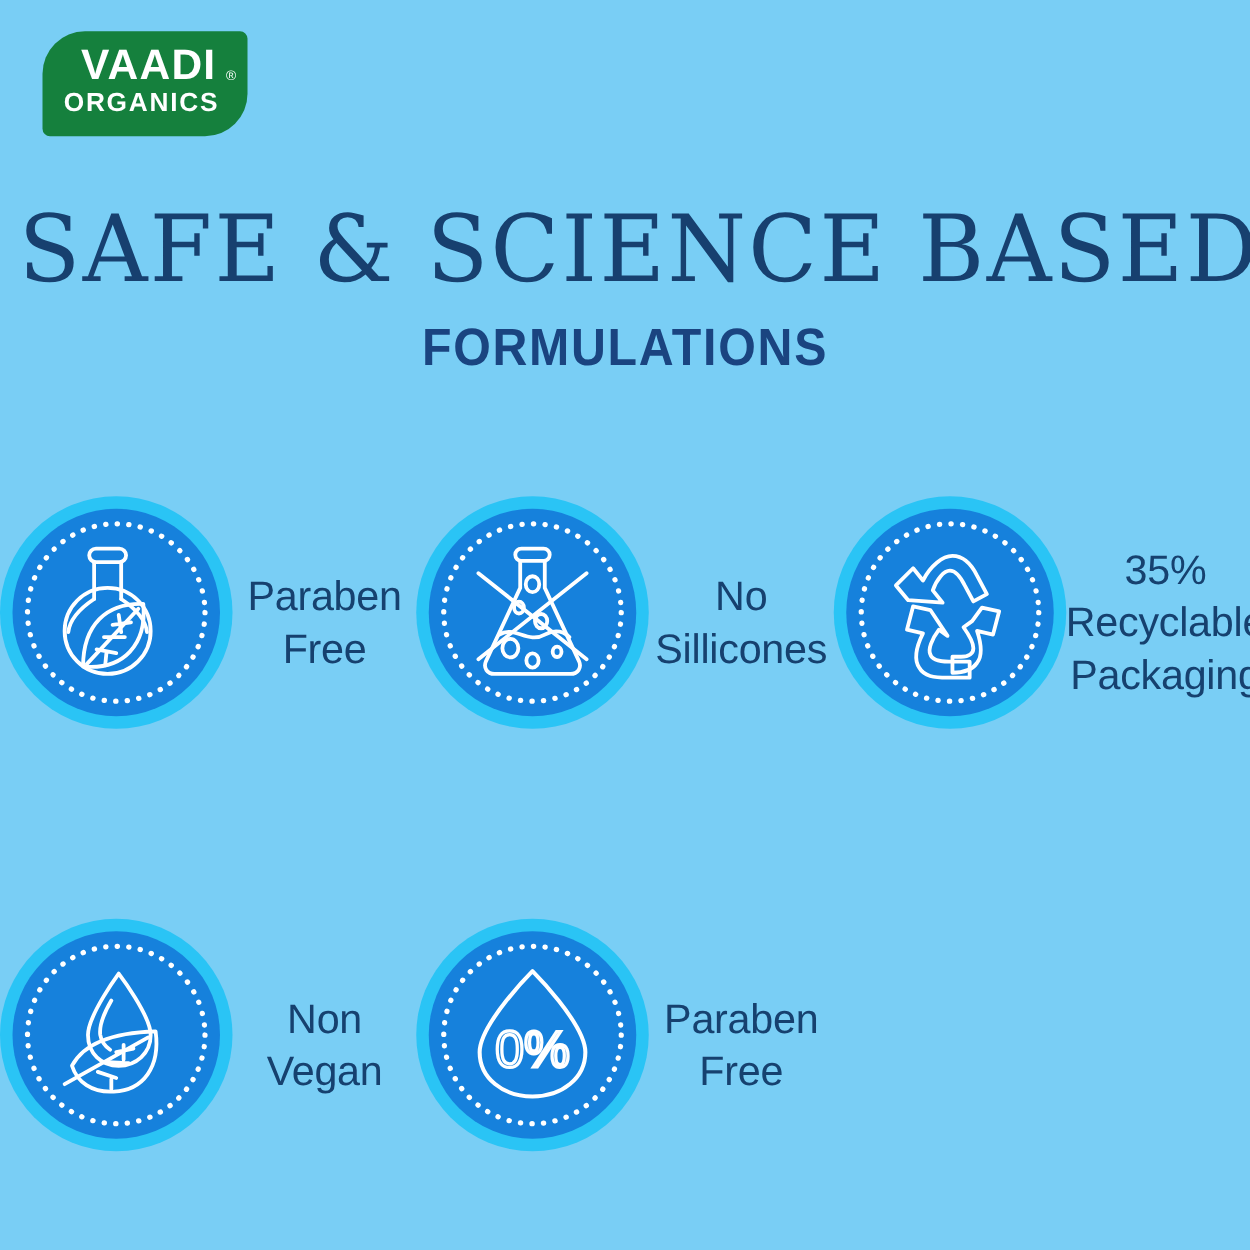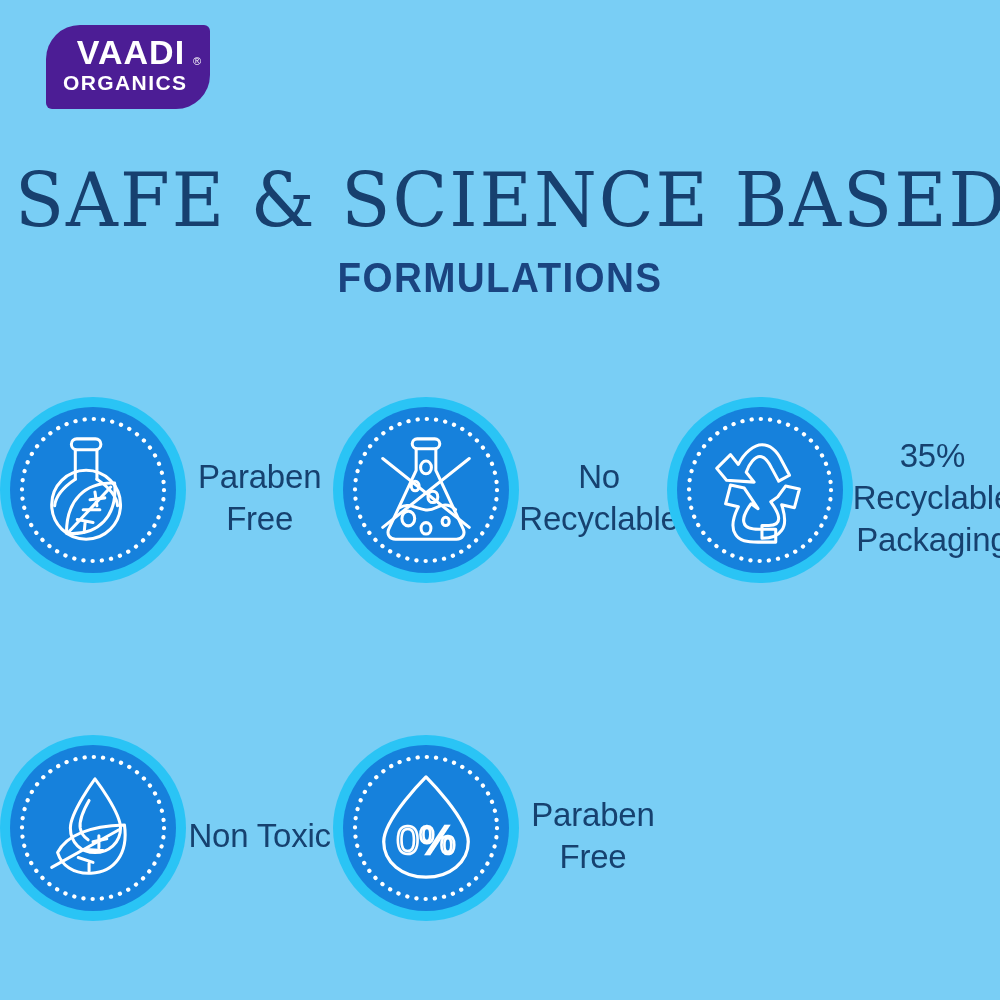--- a/index.html
+++ b/index.html
@@ -18,25 +18,25 @@
     position: relative;
     width: 1000px;
     height: 1000px;
     background: #79cef5;
     overflow: hidden;
   }
 
   
   #brand-logo {
     position: absolute;
-    left: 46px;
+    left: 34px;
     top: 25px;
     width: 164px;
     height: 84px;
-    background: #4c1d95;
+    background: #15803d;
     border-radius: 34px 6px 34px 6px;
     box-sizing: border-box;
     padding-top: 9px;
   }
   .logo-line1 {
     position: relative;
     display: block;
     text-align: center;
     color: #ffffff;
     font-family: "Liberation Sans", sans-serif;
@@ -231,21 +231,21 @@
                   <ellipse cx="42" cy="89" rx="6.5" ry="7.5"></ellipse>
                   <ellipse cx="60" cy="99" rx="5" ry="5.8"></ellipse>
                   <ellipse cx="80" cy="92" rx="3.6" ry="4.2"></ellipse>
                   <path d="M16 28 L104 98"></path>
                   <path d="M104 28 L16 98"></path>
                 </g>
               </svg>
             </div>
           </div>
         </div>
-        <div class="badge-label">No Recyclable</div>
+        <div class="badge-label">No Sillicones</div>
       </div>
 
       <div class="badge">
         <div class="badge-circle-outer">
           <div class="badge-circle-inner">
             <svg class="badge-dots" viewBox="0 0 148 148">
               <circle cx="74" cy="74" r="71" fill="none" stroke="#ffffff" stroke-width="4.2" stroke-linecap="round" stroke-dasharray="0.2 9.1"></circle>
             </svg>
             <div class="badge-glyph">
               <svg viewBox="0 0 120 120">
@@ -298,21 +298,21 @@
                   <path d="M56 32 C 49 44, 46 53, 47 60 C 48 66, 52 70, 55 72"></path>
                   <path d="M92 57 C 96 86, 82 105, 58 106 C 40 107, 28 98, 24 85
                            C 34 66, 58 58, 92 57 Z"></path>
                   <path d="M18 100 L86 62"></path>
                   <path d="M60 74 L74 71 M53 82 L70 83 M45 90 L60 95 M66 68 L66 80 M56 96 L56 104"></path>
                 </g>
               </svg>
             </div>
           </div>
         </div>
-        <div class="badge-label">Non Toxic</div>
+        <div class="badge-label">Non Vegan</div>
       </div>
 
       <div class="badge">
         <div class="badge-circle-outer">
           <div class="badge-circle-inner">
             <svg class="badge-dots" viewBox="0 0 148 148">
               <circle cx="74" cy="74" r="71" fill="none" stroke="#ffffff" stroke-width="4.2" stroke-linecap="round" stroke-dasharray="0.2 9.1"></circle>
             </svg>
             <div class="badge-glyph">
               <svg viewBox="0 0 120 120">

